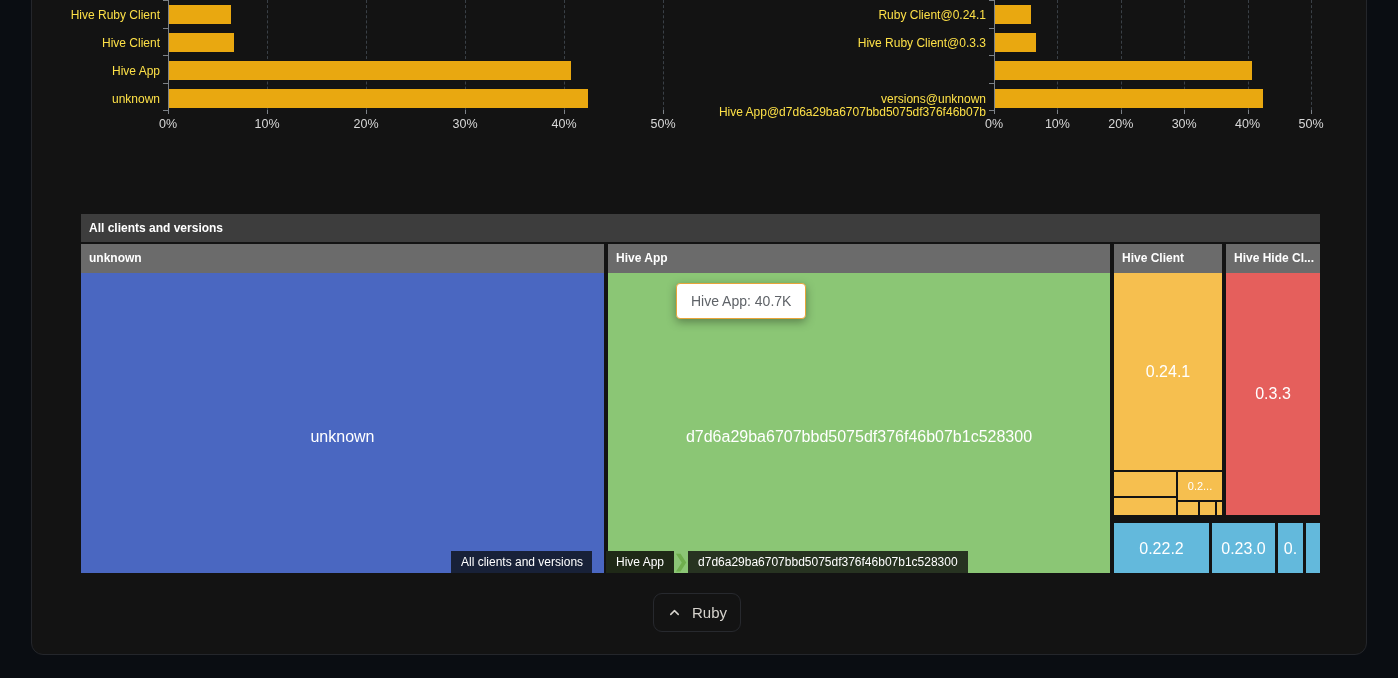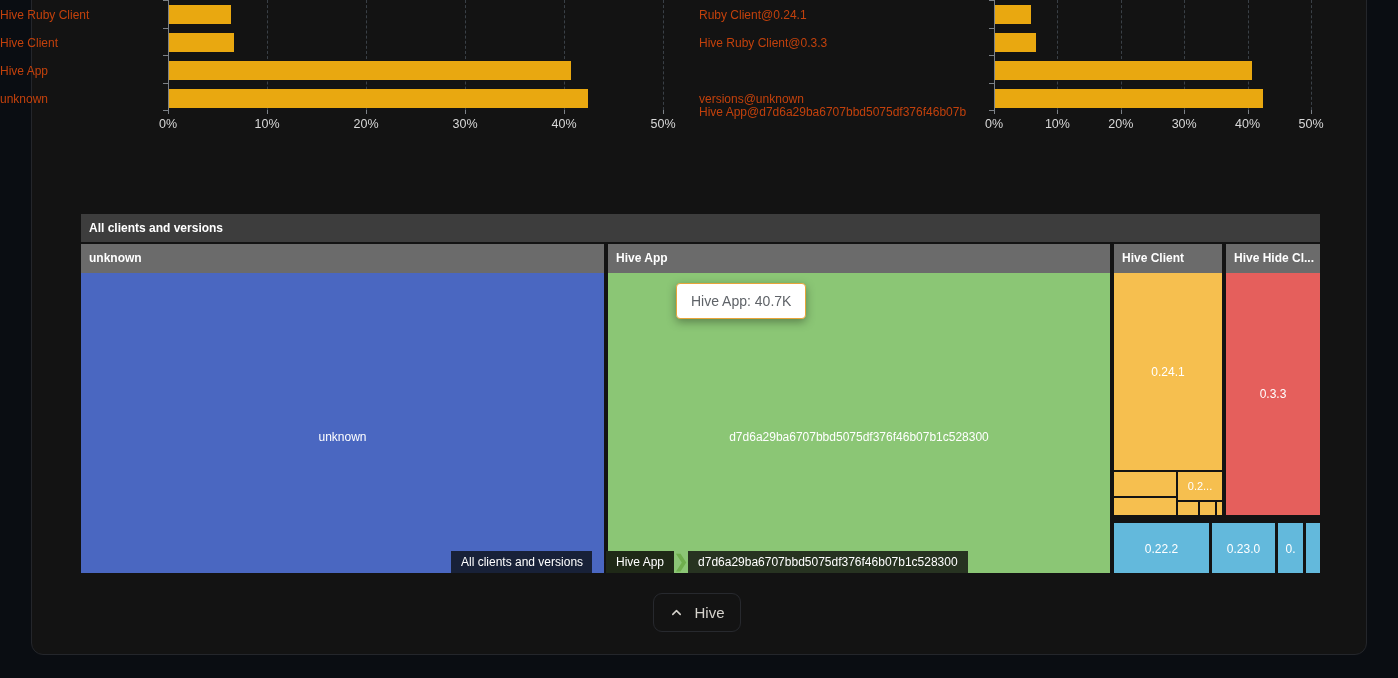--- a/index.html
+++ b/index.html
@@ -6,31 +6,31 @@
     font-family:"Liberation Sans",sans-serif;-webkit-font-smoothing:antialiased;}
   
   #card{position:absolute;left:31px;top:-40px;width:1334px;height:693px;background:#131313;
     border:1px solid #24262b;border-radius:12px;z-index:0;}
   
   .chart{position:absolute;top:0;height:140px;z-index:2;}
   .gridline{position:absolute;top:0;width:0;border-left:1px dashed #3a4047;}
   .axis-vline{position:absolute;top:0;width:1px;background:#7c8187;}
   .axis-tick{position:absolute;background:#7c8187;}
   .tick-label{position:absolute;top:117px;width:60px;text-align:center;font-size:12.5px;color:#d8d8d8;}
-  .cat-label{position:absolute;left:0;text-align:left;font-size:12px;color:#c2410c;white-space:nowrap;}
+  .cat-label{position:absolute;left:0;text-align:right;font-size:12px;color:#fde047;white-space:nowrap;}
   .bar{position:absolute;height:19px;}
   
   #treemap{position:absolute;left:81px;top:214px;width:1239px;height:359px;overflow:hidden;z-index:2;}
   .tm-root-header{position:absolute;left:0;top:0;width:1239px;height:28px;background:#3d3d3d;color:#fff;
     font-size:12px;font-weight:bold;line-height:28px;padding-left:8px;box-sizing:border-box;}
   .tm-section{position:absolute;}
   .tm-header{height:29px;background:#6b6b6b;color:#fff;font-size:12px;font-weight:bold;line-height:29px;
     padding-left:8px;box-sizing:border-box;white-space:nowrap;overflow:hidden;}
   .tm-body{position:relative;overflow:hidden;}
-  .tm-label{color:#fff;font-size:12px;white-space:nowrap;}
+  .tm-label{color:#fff;font-size:16px;white-space:nowrap;}
   .tile{position:absolute;display:flex;align-items:center;justify-content:center;overflow:hidden;}
   
   #tooltip{position:absolute;left:676px;top:283px;z-index:6;background:#ffffff;border:1px solid #e7a43a;
     border-radius:4px;padding:9px 14px;font-size:14px;color:#5f6368;white-space:nowrap;
     box-shadow:0 3px 10px rgba(0,0,0,.35);}
   
   #breadcrumb{position:absolute;left:451px;top:551px;height:22px;display:flex;align-items:stretch;z-index:5;}
   .bc-item{color:#fff;font-size:12px;line-height:22px;padding:0 10px;white-space:nowrap;}
   .bc-chevron{width:14px;text-align:center;font-size:17px;font-weight:bold;line-height:21px;}
   
@@ -176,14 +176,14 @@
   <span class="bc-chevron" style="color:#6fae4e;">❯</span>
   <div class="bc-item" style="background:#273321;">d7d6a29ba6707bbd5075df376f46b07b1c528300</div>
 </div>
 
 <div id="tooltip">Hive App: 40.7K</div>
 
 <button id="hide-btn">
   <svg width="15" height="15" viewBox="0 0 24 24" fill="none" stroke="#d6d3cd" stroke-width="2.4" stroke-linecap="round" stroke-linejoin="round">
     <polyline points="6 15 12 9 18 15"></polyline>
   </svg>
-  <span>Hive</span>
+  <span>Ruby</span>
 </button>
 
 </body></html>

